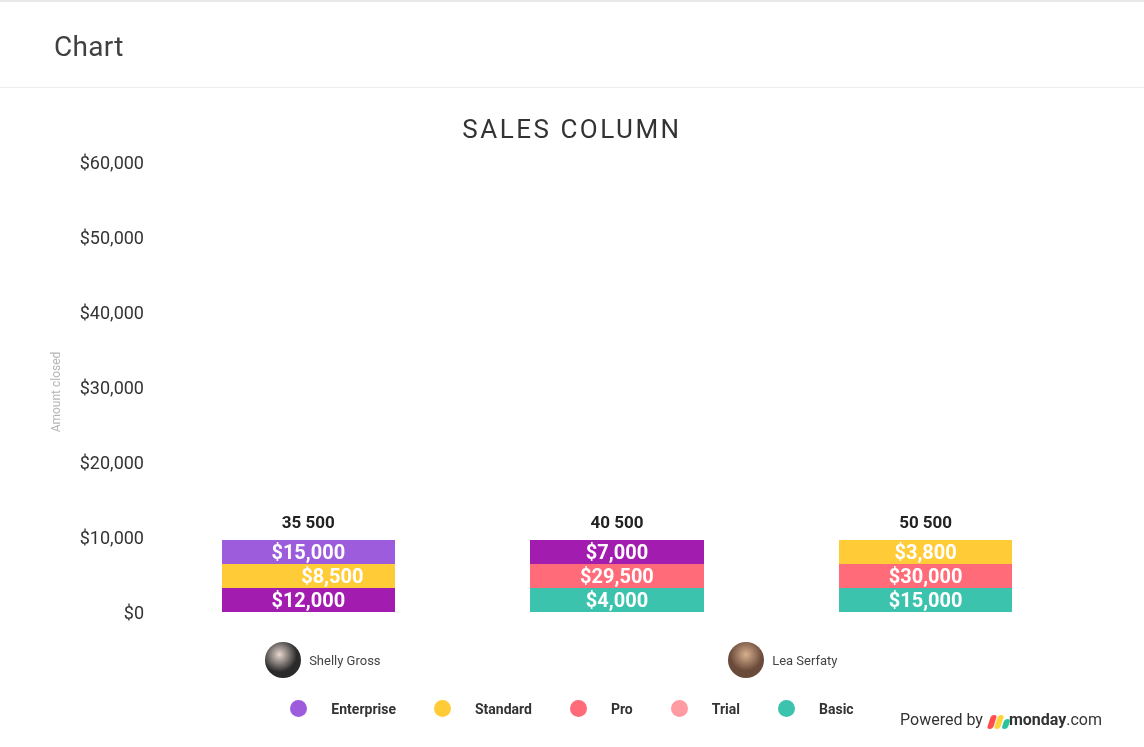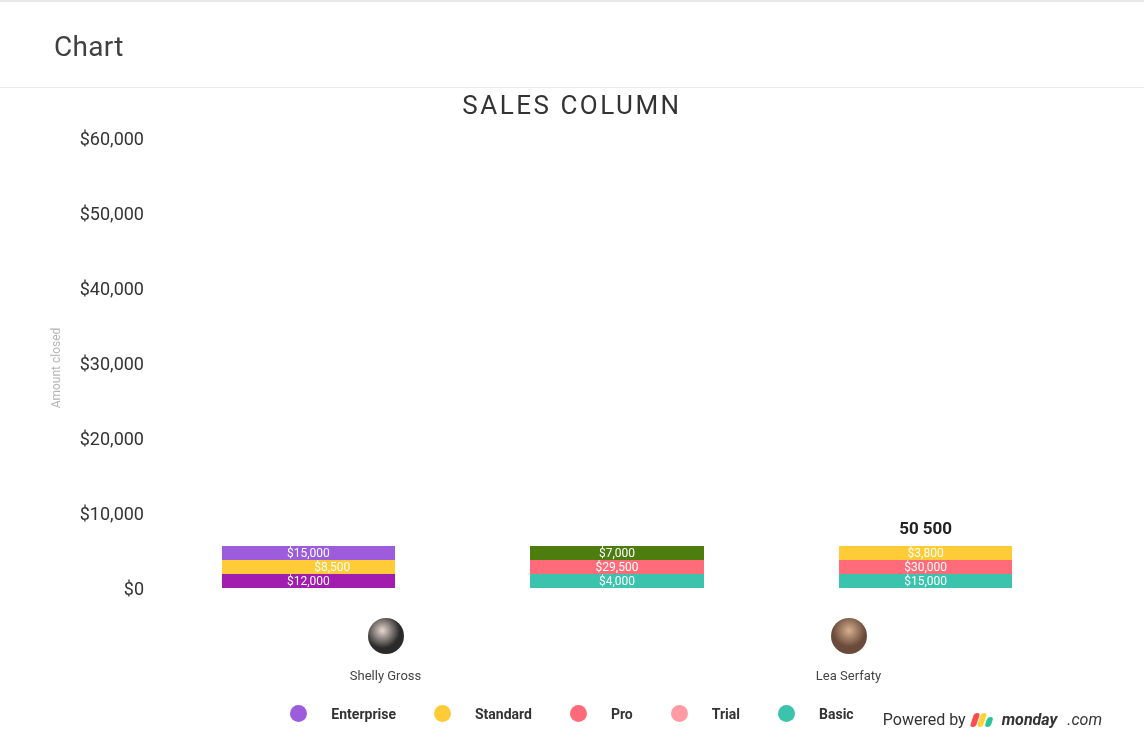--- a/index.html
+++ b/index.html
@@ -26,21 +26,21 @@
       font-weight: 400;
       color: #404040;
       letter-spacing: 0.3px;
     }
     .chart-title {
       text-align: center;
       font-size: 26px;
       font-weight: 400;
       color: #333;
       letter-spacing: 2.5px;
-      margin-top: 2px;
+      margin-top: 26px;
       margin-bottom: 8px;
     }
     .chart-container {
       position: relative;
       margin: 0 24px;
       height: 480px;
     }
     .y-axis-label {
       position: absolute;
       left: -8px;
@@ -100,36 +100,35 @@
       font-size: 17px;
       font-weight: 700;
       color: #222;
     }
     .segment {
       width: 100%;
       display: flex;
       align-items: center;
       justify-content: center;
       color: #fff;
-      font-weight: 400;
-      font-size: 12px;
+      font-weight: 700;
+      font-size: 20px;
     }
     .x-labels {
       margin: 10px 24px 0 24px;
       padding-left: 130px;
       padding-right: 40px;
       display: flex;
       justify-content: space-around;
     }
     .x-label {
       width: 26%;
       display: flex;
-      flex-direction: column;
-      align-items: center;
-      gap: 14px;
+      align-items: center;
+      gap: 8px;
     }
     .avatar {
       width: 36px;
       height: 36px;
       border-radius: 50%;
       background: #d0d0d0;
       background-size: cover;
     }
     .avatar.a1 { background: radial-gradient(circle at 40% 35%, #e8d8d0 0%, #2a2a2a 55%); }
     .avatar.a2 { background: radial-gradient(circle at 50% 35%, #d8b090 0%, #6a4a3a 55%); }
@@ -163,23 +162,22 @@
       bottom: 18px;
       display: flex;
       align-items: center;
       gap: 6px;
       font-size: 16px;
       color: #333;
     }
     .powered-by .brand {
       font-weight: 700;
       display: flex;
-      align-items: center;
-      gap: 10px;
-      font-style: italic;
+      align-items: flex-end;
+      gap: 0;
     }
     .monday-logo {
       display: inline-flex;
       gap: 1px;
       align-items: flex-end;
     }
     .ml-shape {
       width: 6px;
       height: 14px;
       border-radius: 3px;
@@ -200,30 +198,32 @@
 
 <div class="chart-title">SALES COLUMN</div>
 
 <div class="chart-container">
   <div class="y-axis-label">Amount closed</div>
   <div class="plot-area" id="plot-area">
 
     <div class="bars" id="bars">
         <div class="bar-group">
           <div class="bar" style="height: 59.1667%; display: flex; flex-direction: column-reverse;">
+            <div class="bar-total">35 500</div>
             <div class="segment" style="background: #a21caf; height: 33.8028%;">$12,000</div>
             <div class="segment" style="background: rgb(255, 204, 55); height: 23.9437%; padding-left: 48px;">$8,500</div>
             <div class="segment" style="background: rgb(156, 92, 220); height: 42.2535%;">$15,000</div>
           </div>
         </div>
         <div class="bar-group">
           <div class="bar" style="height: 67.5%; display: flex; flex-direction: column-reverse;">
+            <div class="bar-total">40 500</div>
             <div class="segment" style="background: rgb(59, 195, 174); height: 9.87654%;">$4,000</div>
             <div class="segment" style="background: rgb(255, 107, 120); height: 72.8395%;">$29,500</div>
-            <div class="segment" style="background: #4d7c0f; height: 17.284%;">$7,000</div>
+            <div class="segment" style="background: #a21caf; height: 17.284%;">$7,000</div>
           </div>
         </div>
         <div class="bar-group">
           <div class="bar" style="height: 84.1667%; display: flex; flex-direction: column-reverse;">
             <div class="bar-total">50 500</div>
             <div class="segment" style="background: rgb(59, 195, 174); height: 29.703%;">$15,000</div>
             <div class="segment" style="background: rgb(255, 107, 120); height: 59.4059%;">$30,000</div>
             <div class="segment" style="background: rgb(255, 204, 55); height: 10.8911%;">$3,800</div>
           </div>
         </div>

